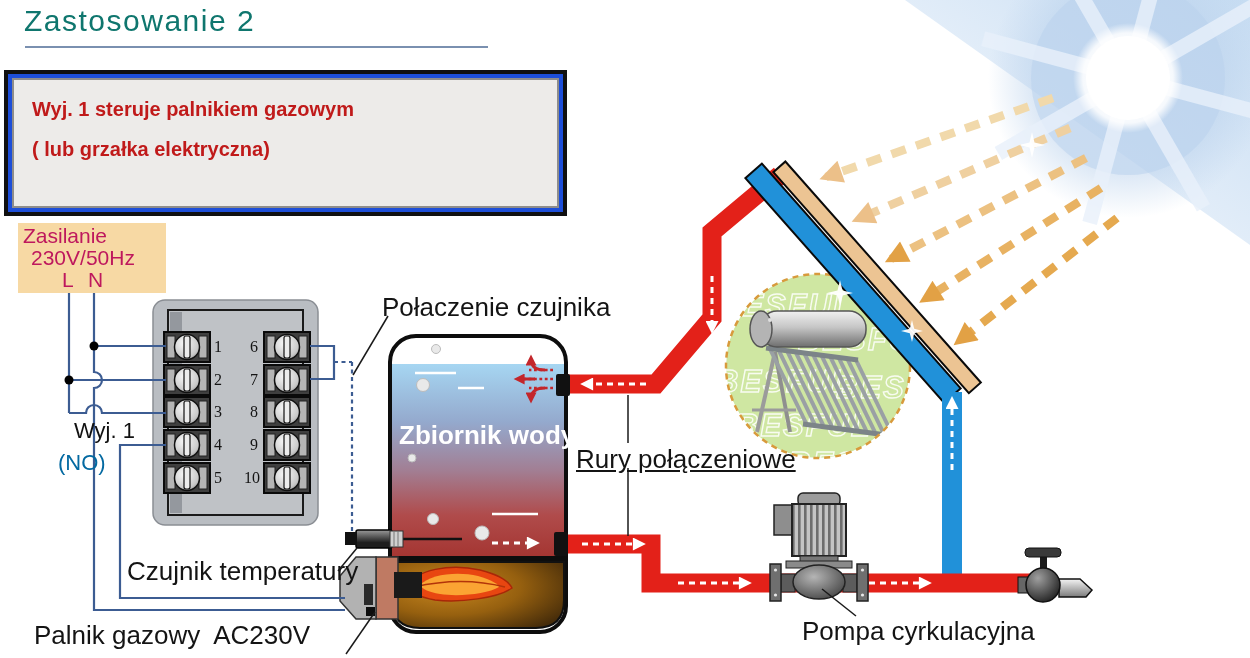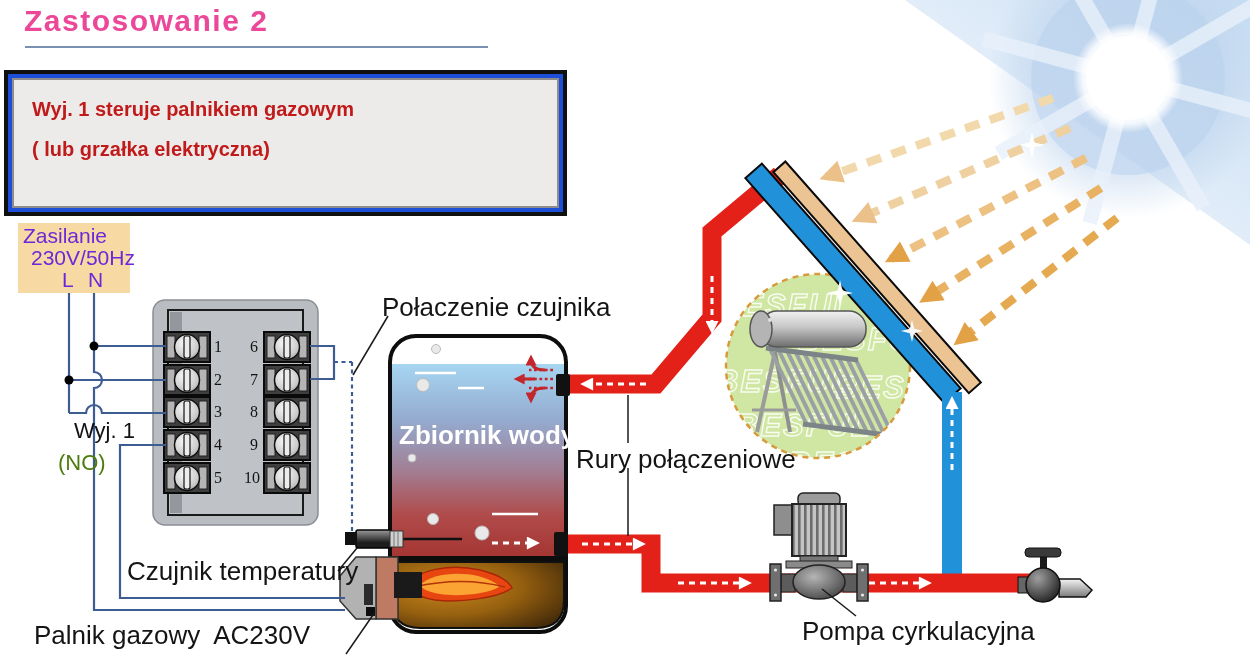--- a/index.html
+++ b/index.html
@@ -1,37 +1,37 @@
 <!DOCTYPE html>
 <html><head>
 <meta charset="utf-8">
 <style>
   html,body{margin:0;padding:0;background:#fff;}
   #stage{position:relative;width:1250px;height:658px;overflow:hidden;background:#ffffff;
          font-family:"Liberation Sans",sans-serif;}
   #diagram-svg{position:absolute;left:0;top:0;}
   .abs{position:absolute;}
-  #page-title{left:24px;top:4px;font-size:30px;font-weight:bold;color:#ec4899;letter-spacing:1.5px;}
+  #page-title{left:24px;top:4px;font-size:30px;font-weight:normal;color:#0f766e;letter-spacing:1.5px;}
   #title-underline{left:25px;top:46px;width:463px;height:2px;background:#7a90b0;}
   #info-box{left:4px;top:70px;width:563px;height:146px;border:4px solid #101010;background:#1d4ed8;
             padding:4px;box-sizing:border-box;}
   #info-box-inner{width:100%;height:100%;border:2px solid #8f8d8b;background:#edebe9;box-sizing:border-box;
             padding:9px 0 0 18px;}
   .info-line{color:#c01a1a;font-weight:bold;font-size:20px;line-height:40px;white-space:pre;}
-  #power-label{left:18px;top:223px;width:112px;height:70px;background:#f7d9a4;font-size:21px;color:#6d28d9;text-align:right;}
+  #power-label{left:18px;top:223px;width:148px;height:70px;background:#f7d9a4;font-size:21px;color:#be185d;text-align:right;}
   #power-name{position:absolute;left:5px;top:1px;}
   #power-spec{position:absolute;left:13px;top:23px;}
   #power-phase{position:absolute;left:44px;top:45px;}
   #power-neutral{position:absolute;left:70px;top:45px;}
   #output1-line1{left:74px;top:418px;font-size:22px;color:#111;}
-  #output1-line2{left:58px;top:450px;font-size:22px;color:#4d7c0f;}
+  #output1-line2{left:58px;top:450px;font-size:22px;color:#0369a1;}
   .dlabel{font-size:26px;color:#141414;white-space:pre;}
   #label-sensor-connection{left:382px;top:292px;}
   #label-tank{left:399px;top:420px;font-size:26px;font-weight:bold;color:#ffffff;}
-  #label-pipes{left:576px;top:444px;}
+  #label-pipes{left:576px;top:444px;text-decoration:underline;}
   #label-temp-sensor{left:127px;top:556px;}
   #label-burner{left:34px;top:620px;}
   #label-pump{left:762px;top:616px;margin-left:40px;}
   .tnum{position:absolute;width:18px;text-align:center;font-family:"Liberation Serif",serif;
         font-size:16px;color:#141414;line-height:20px;}
 </style>
 </head>
 <body>
 
 <div id="stage">

